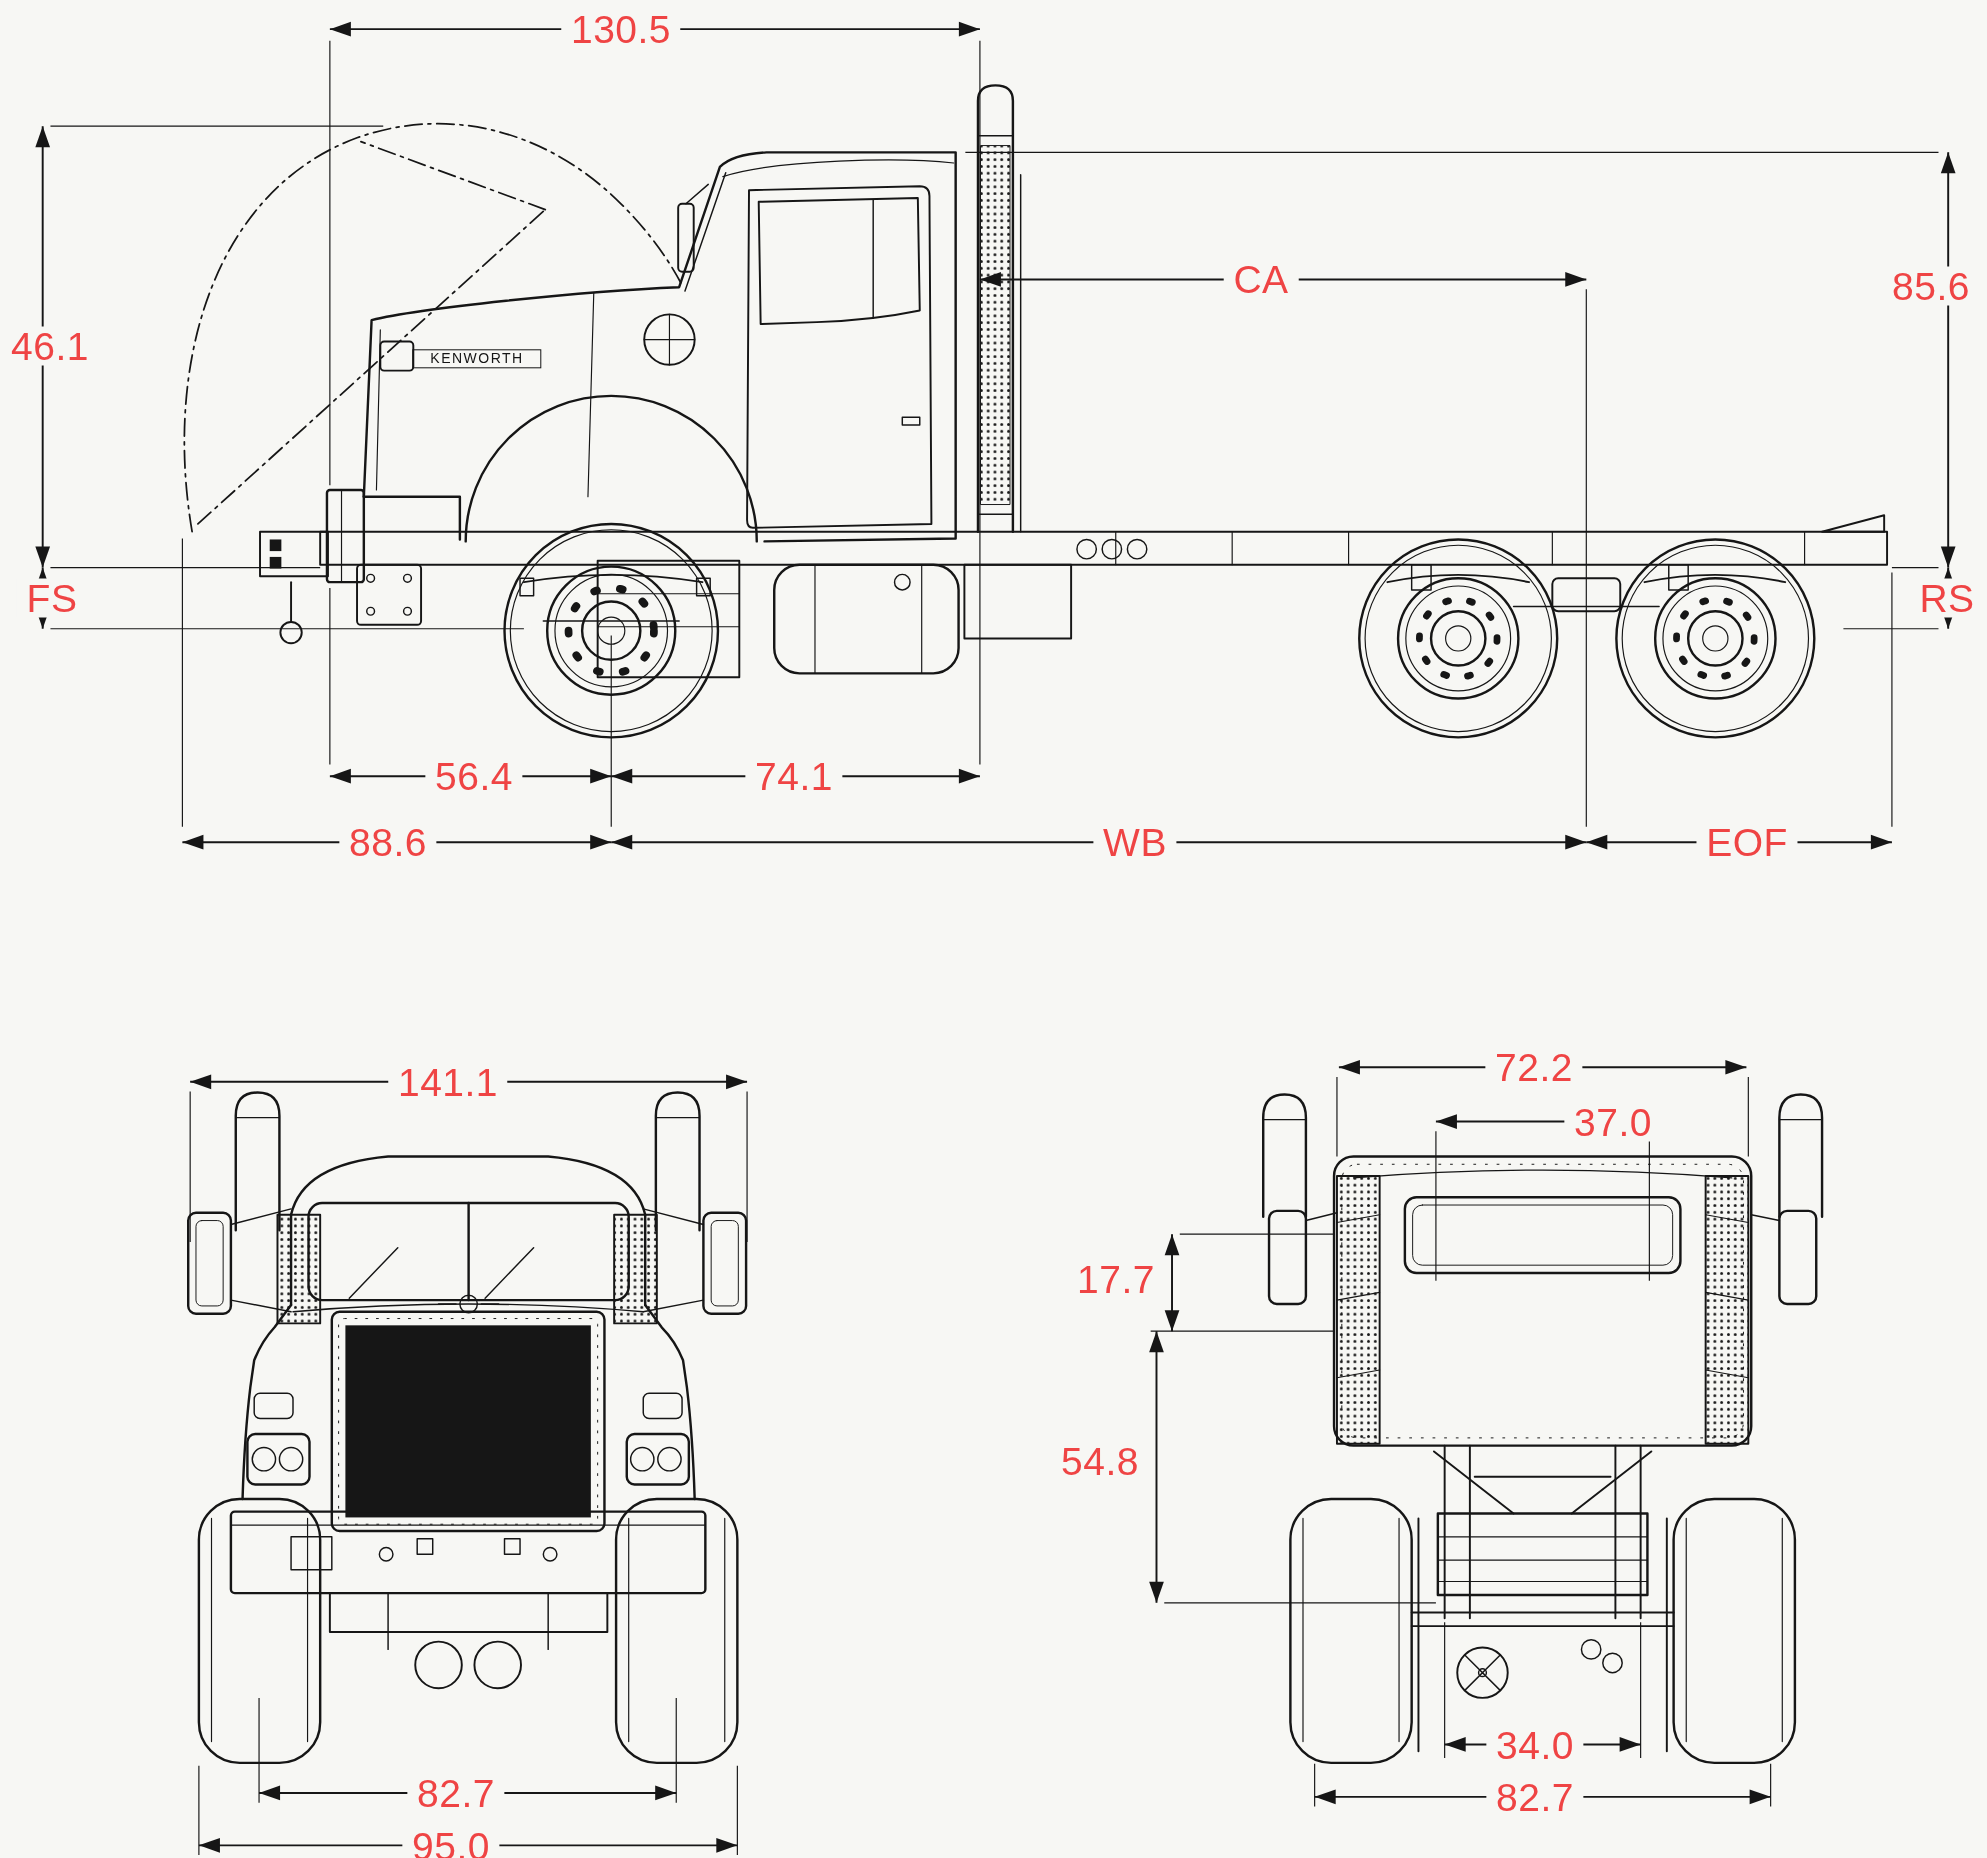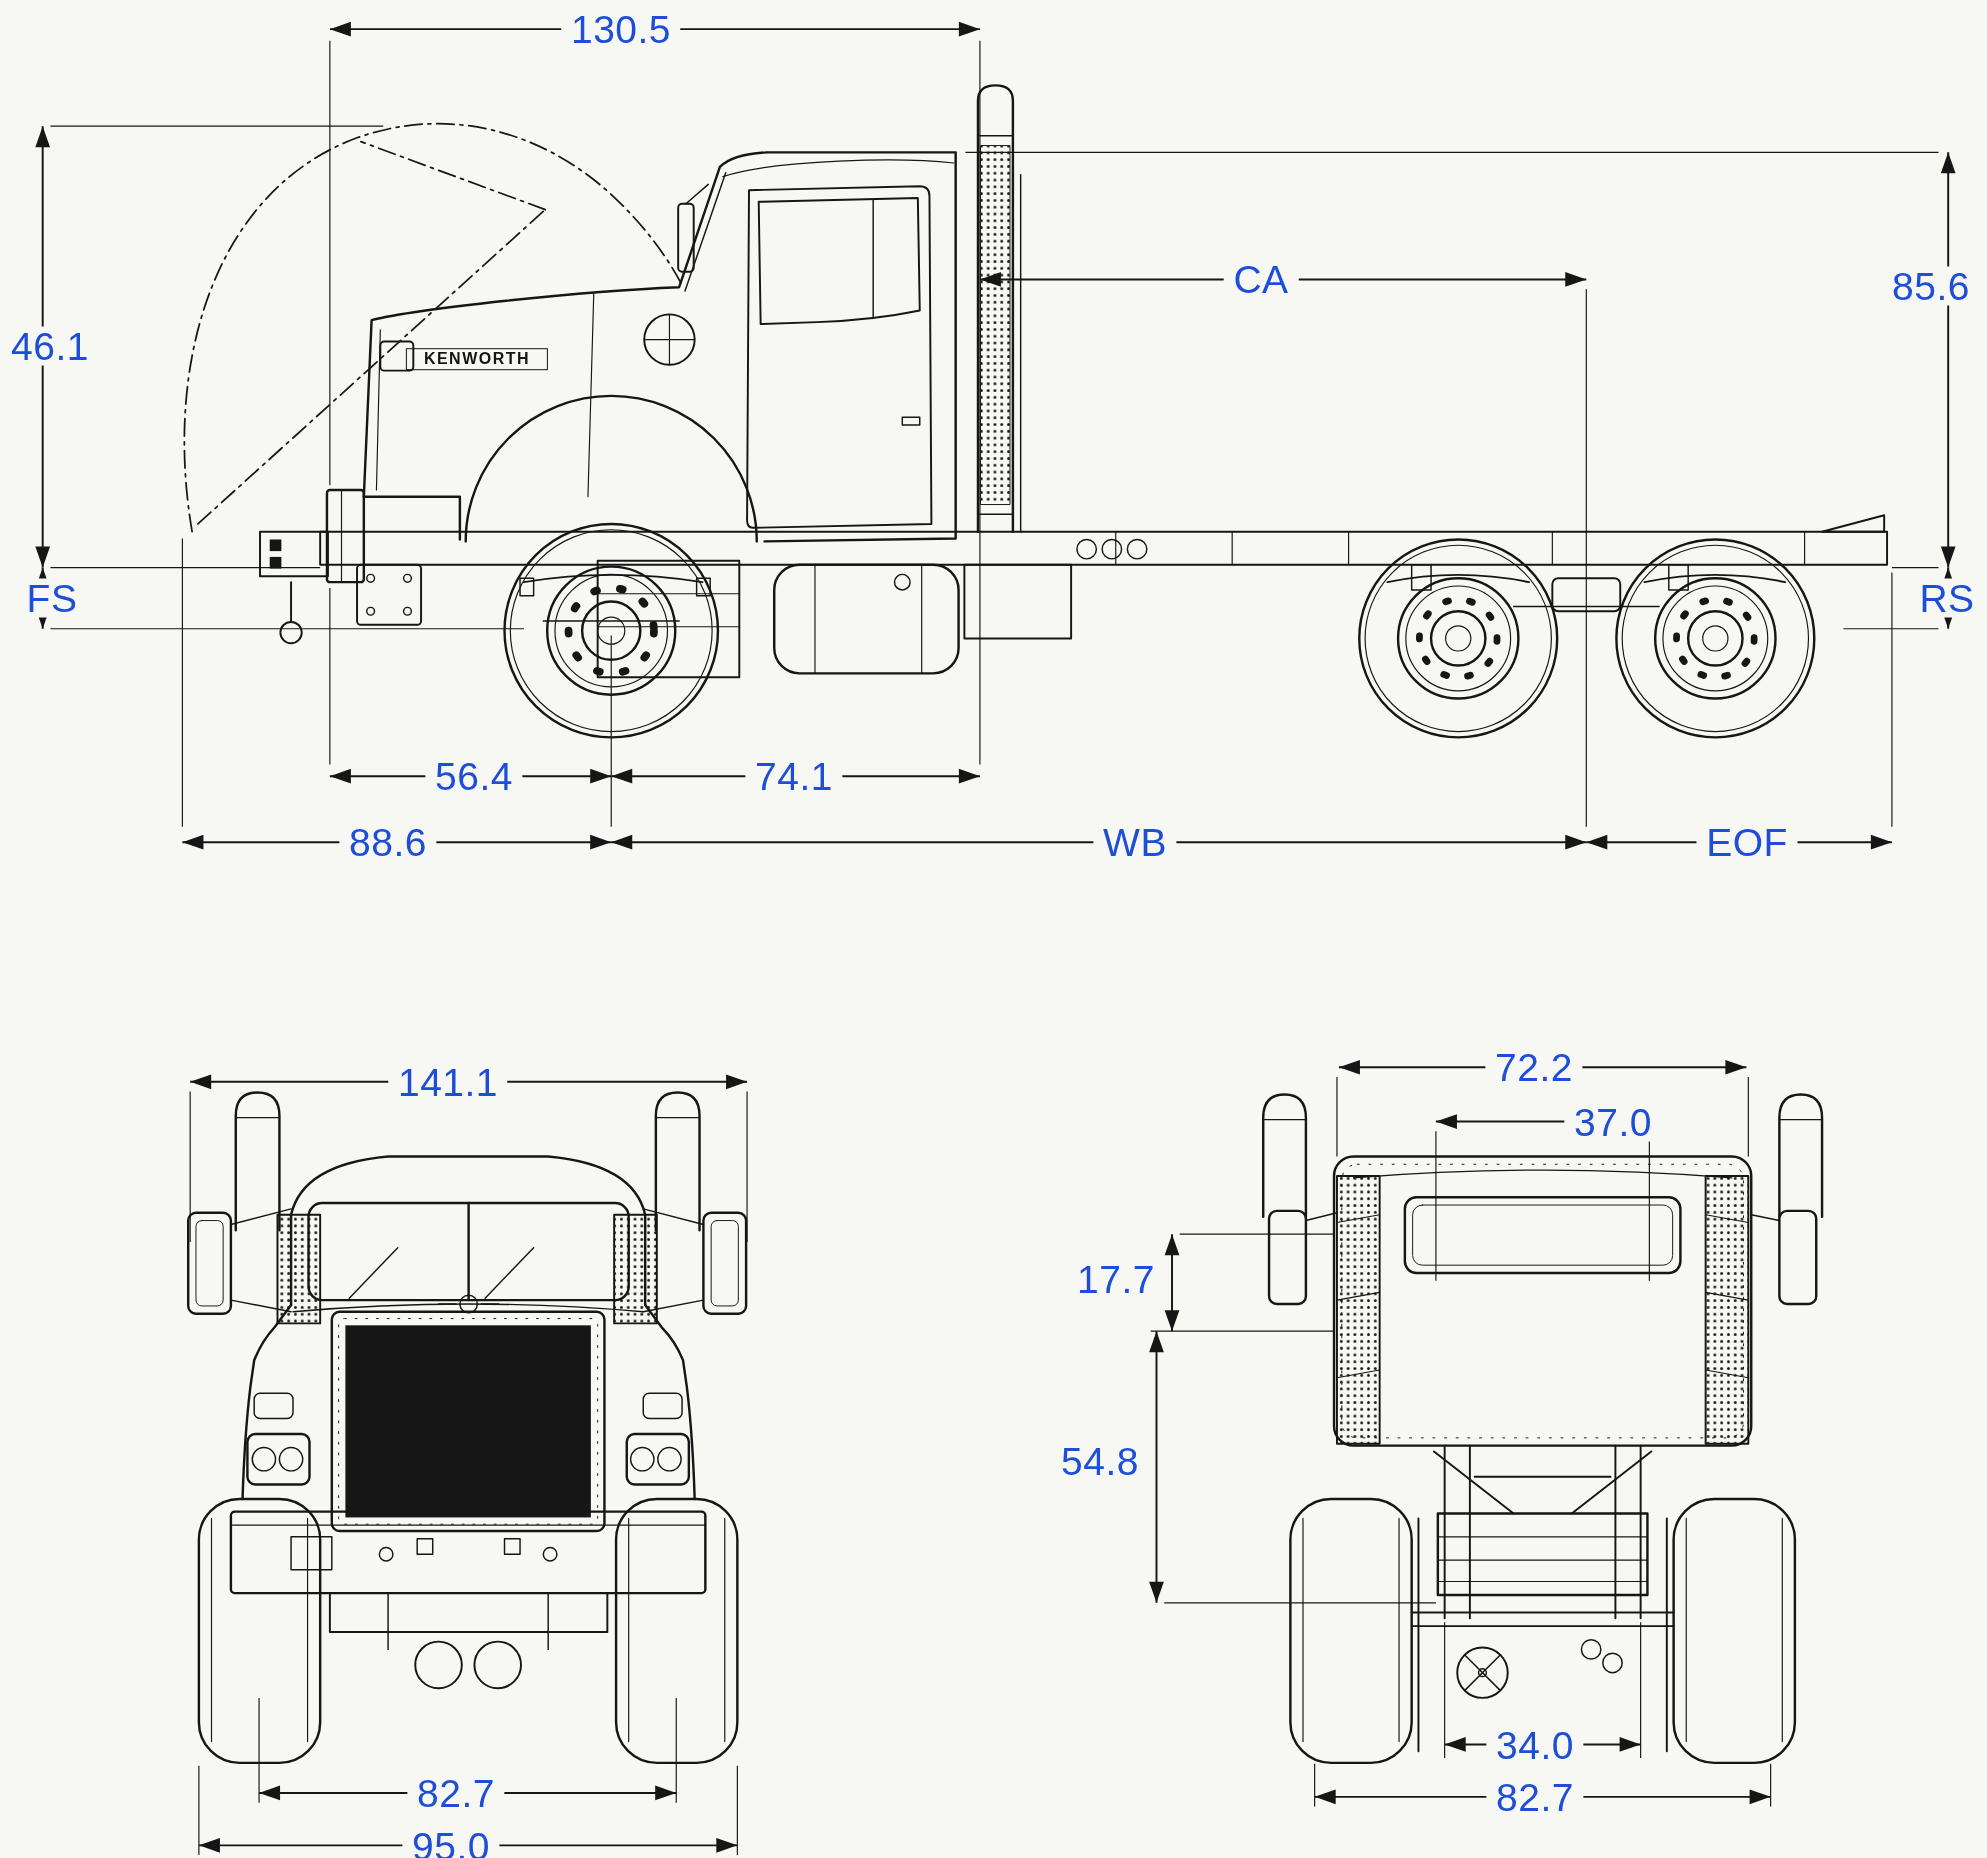--- a/index.html
+++ b/index.html
@@ -2,22 +2,22 @@
 <html><head>
 <meta charset="utf-8">
 <title>Blueprint</title>
 <style>
   html,body{margin:0;padding:0;background:#f7f7f4;}
   #stage{position:relative;width:1987px;height:1858px;background:#f7f7f4;
          font-family:"Liberation Sans",sans-serif;color:#141414;overflow:hidden;}
   #art{position:absolute;left:0;top:0;}
   .dimlabel{position:absolute;transform:translate(-50%,-50%);white-space:nowrap;
             background:#f7f7f4;padding:0 9.7px;font-size:39px;font-weight:500;
-            letter-spacing:0.5px;color:#1d4ed8;line-height:1;}
-  .logo{position:absolute;transform:translate(-50%,-50%);font-size:16px;font-weight:bold;
+            letter-spacing:0.5px;color:#ef4444;line-height:1;}
+  .logo{position:absolute;transform:translate(-50%,-50%);font-size:14px;font-weight:normal;
         letter-spacing:1.5px;border:1.9px solid #141414;padding:1px 17px;background:transparent;
         color:#141414;line-height:1.1;}
 </style>
 </head>
 <body>
 
 <div id="stage">
 
 <svg id="art" width="1987" height="1858" viewBox="0 0 2048 1915">
   <defs>

